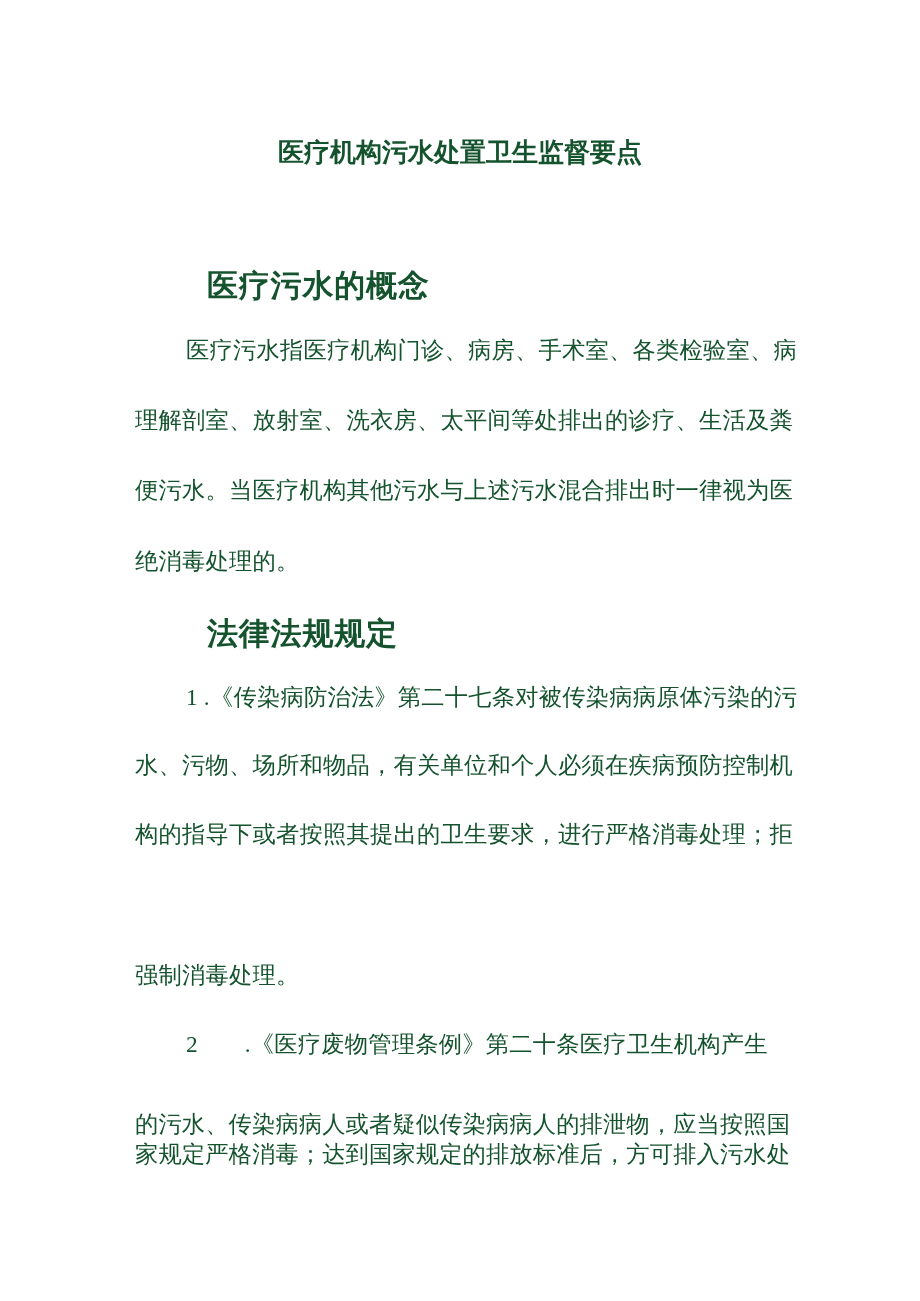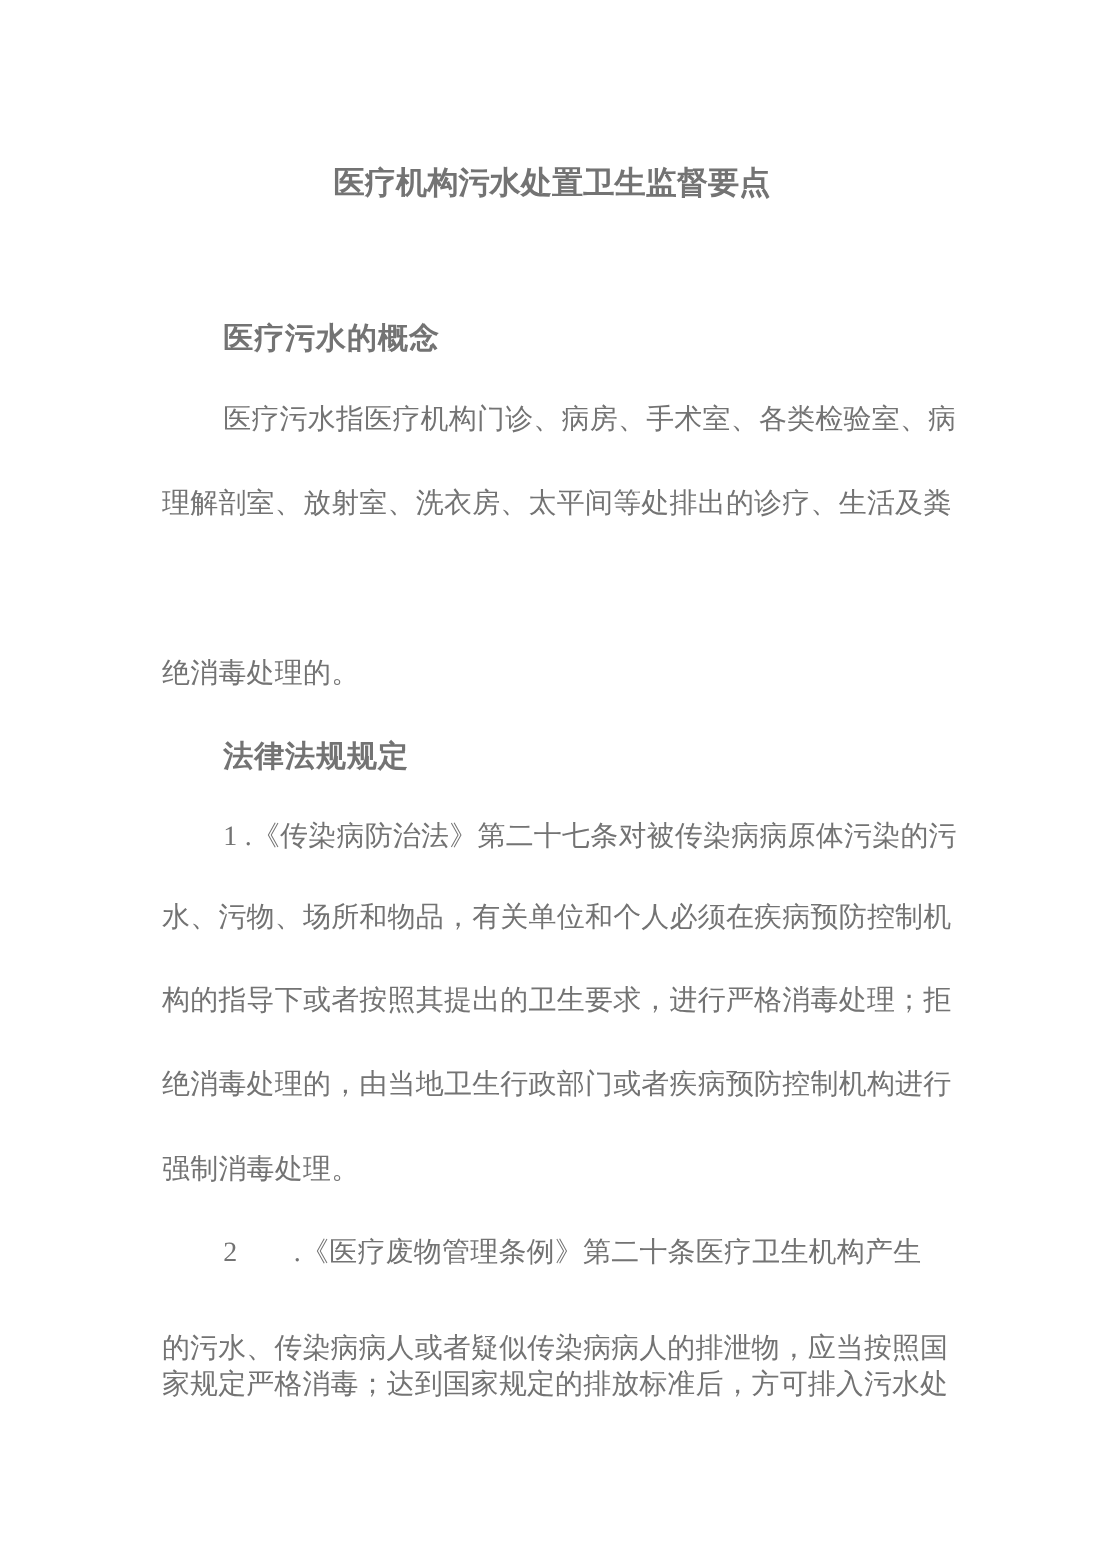--- a/index.html
+++ b/index.html
@@ -7,21 +7,21 @@
     padding: 0;
     background: #ffffff;
   }
   .page {
     position: relative;
     width: 920px;
     height: 1301px;
     background: #ffffff;
     overflow: hidden;
     font-family: "Liberation Serif", "DejaVu Serif", serif;
-    color: #737373;
+    color: #14532d;
   }
   .doc-title {
     position: absolute;
     top: 139px;
     left: 0;
     width: 920px;
     text-align: center;
     font-family: "Liberation Sans", "DejaVu Sans", sans-serif;
     font-weight: 700;
     font-size: 26px;
@@ -35,45 +35,46 @@
     font-size: 23.3px;
     line-height: 1;
     white-space: pre;
     letter-spacing: 0.2px;
   }
   .indent {
     left: 186px;
   }
   .heading {
     font-weight: 700;
-    font-size: 25px;
+    font-size: 31px;
     letter-spacing: 0.8px;
+    margin-left: 21px;
   }
   .tight {
     letter-spacing: 0.1px;
   }
 </style>
 </head>
 <body>
 
 <div class="page">
 
   <div class="doc-title">医疗机构污水处置卫生监督要点</div>
 
   <div class="line heading indent" style="top:270px">医疗污水的概念</div>
 
   <div class="line" style="top:409px">理解剖室、放射室、洗衣房、太平间等处排出的诊疗、生活及粪</div>
   <div class="line indent" style="top:339px">医疗污水指医疗机构门诊、病房、手术室、各类检验室、病</div>
+  <div class="line" style="top:479px">便污水。当医疗机构其他污水与上述污水混合排出时一律视为医</div>
   <div class="line" style="top:550px">绝消毒处理的。</div>
 
   <div class="line heading indent" style="top:618px">法律法规规定</div>
 
   <div class="line indent" style="top:686px">1 .《传染病防治法》第二十七条对被传染病病原体污染的污</div>
   <div class="line" style="top:823px">构的指导下或者按照其提出的卫生要求，进行严格消毒处理；拒</div>
   <div class="line" style="top:754px">水、污物、场所和物品，有关单位和个人必须在疾病预防控制机</div>
-  <div class="line" style="top:893px">绝消毒处理的，由当地卫生行政部门或者疾病预防控制机构进行</div>
   <div class="line" style="top:964px">强制消毒处理。</div>
 
   <div class="line indent" style="top:1033px">2　　.《医疗废物管理条例》第二十条医疗卫生机构产生</div>
   <div class="line tight" style="top:1113px">的污水、传染病病人或者疑似传染病病人的排泄物，应当按照国</div>
   <div class="line tight" style="top:1143px">家规定严格消毒；达到国家规定的排放标准后，方可排入污水处</div>
 
 </div>
 
 </body></html>

